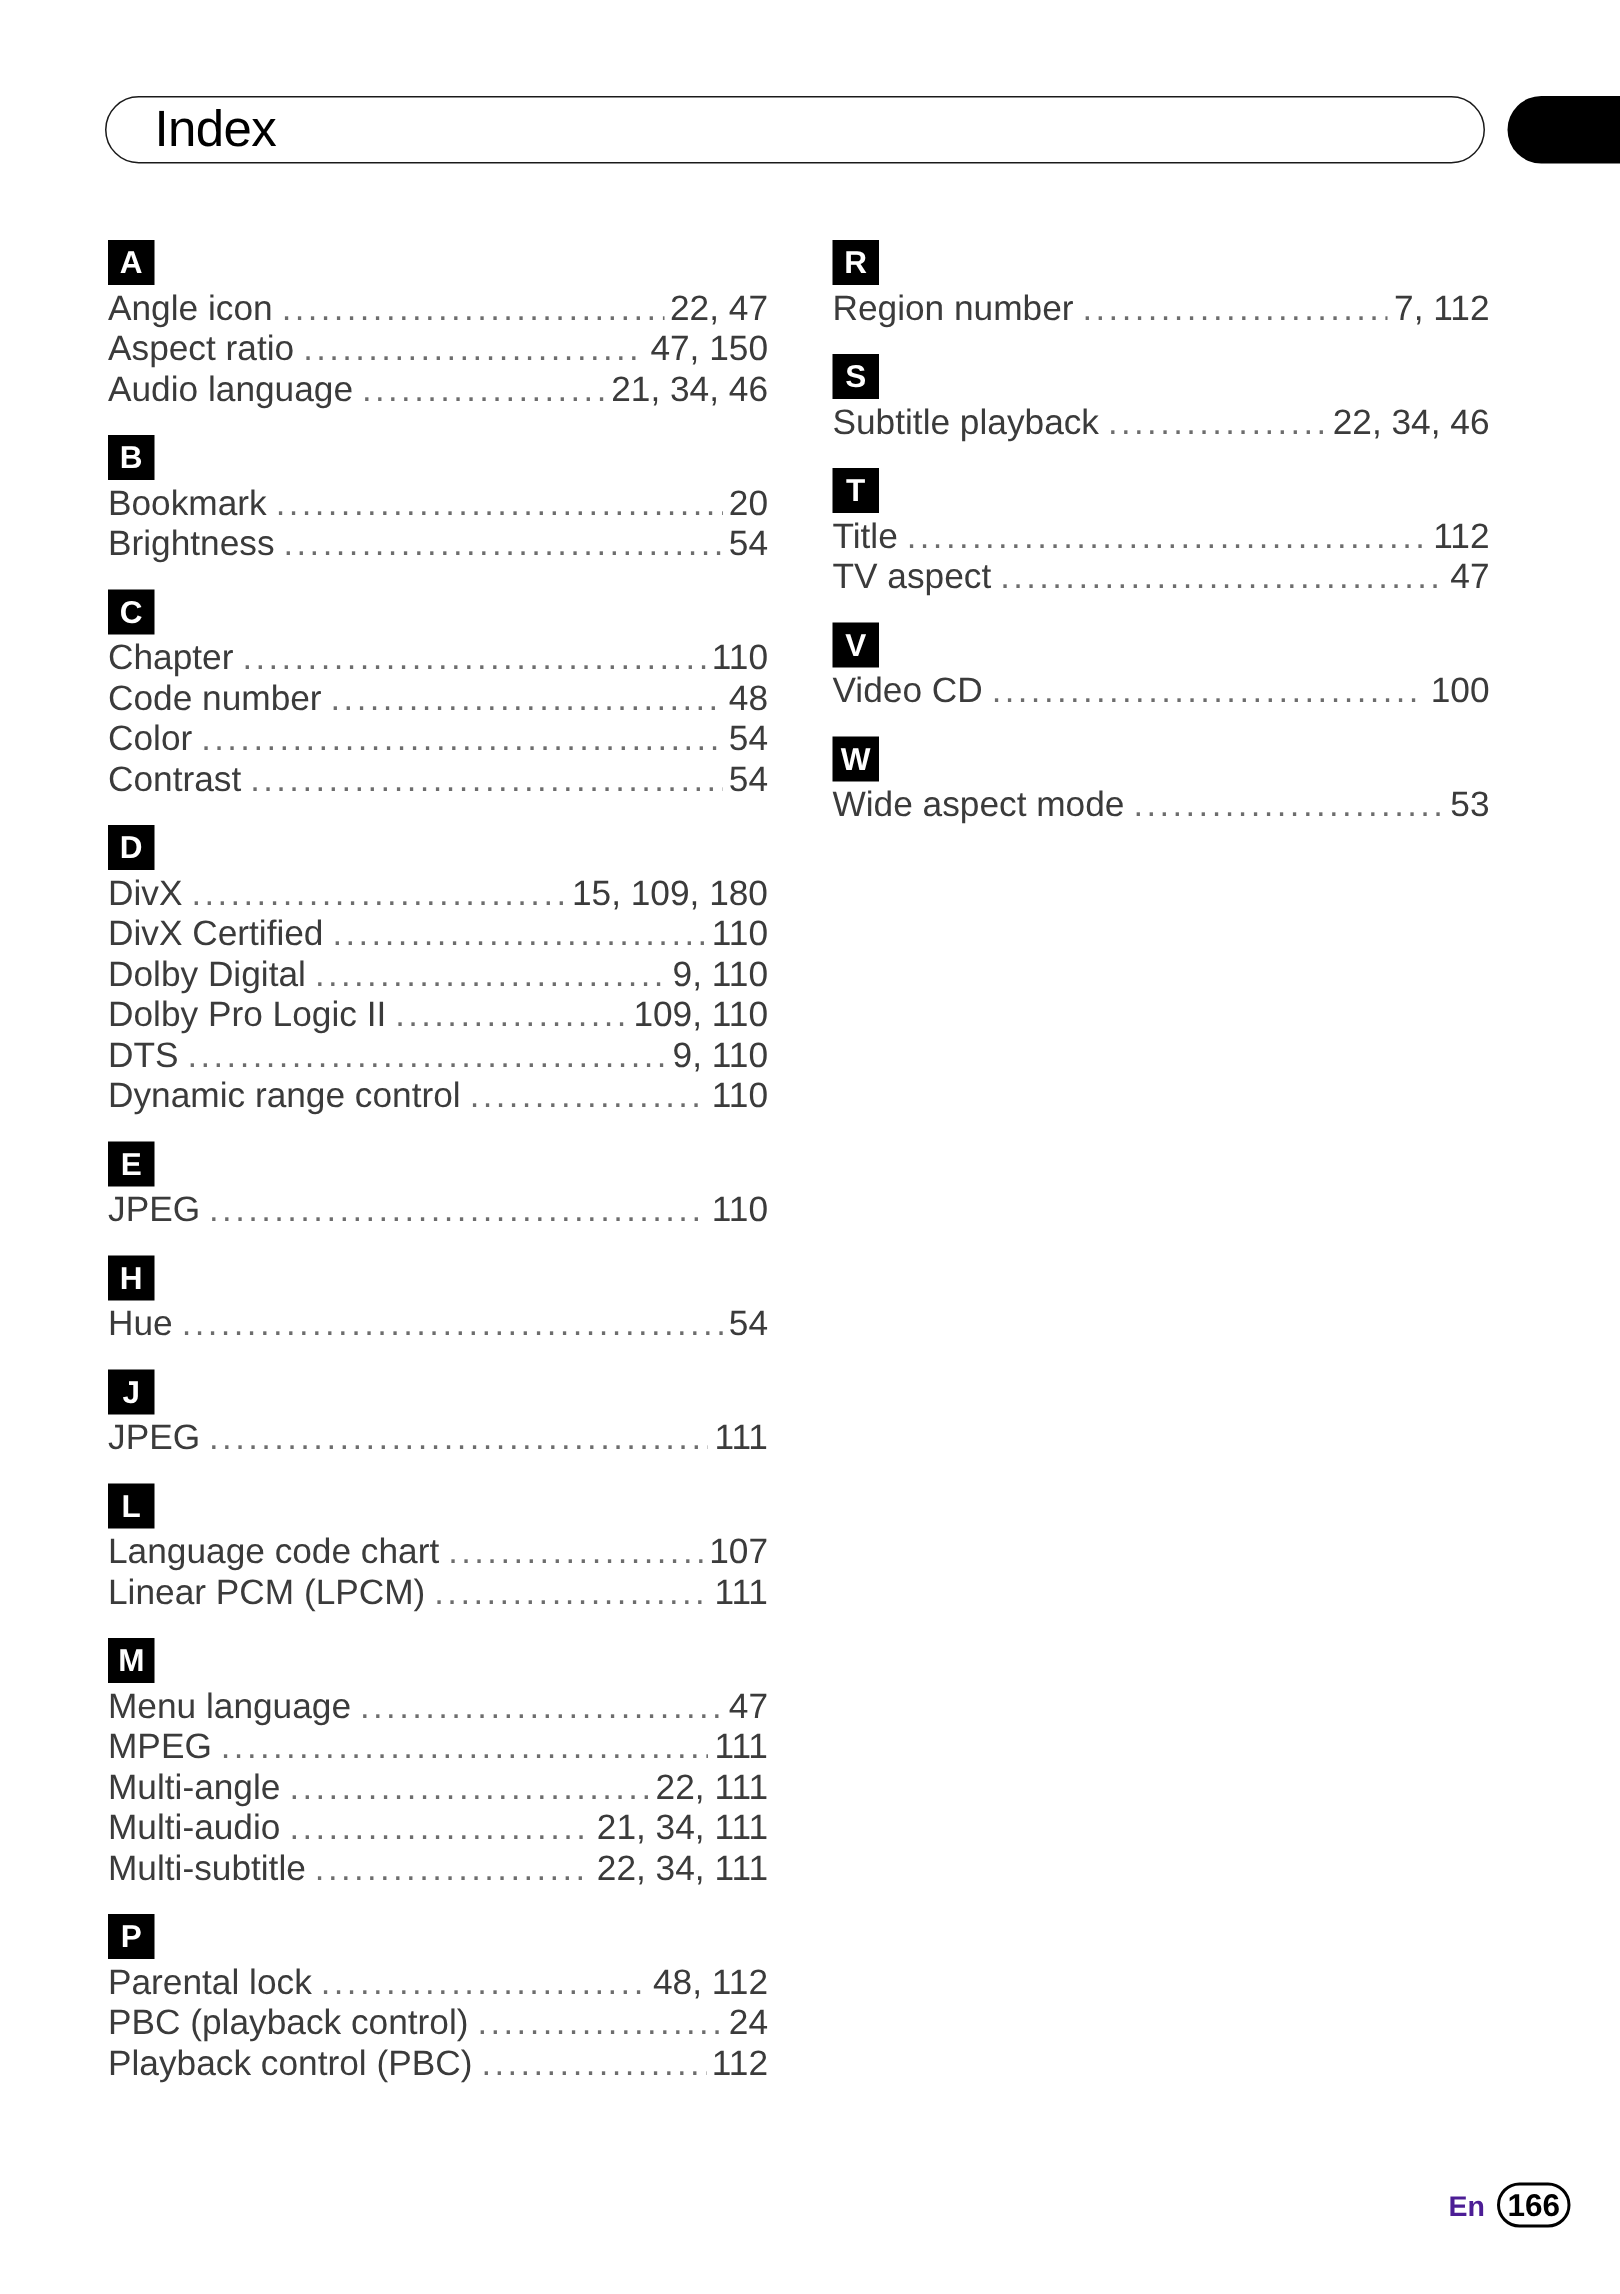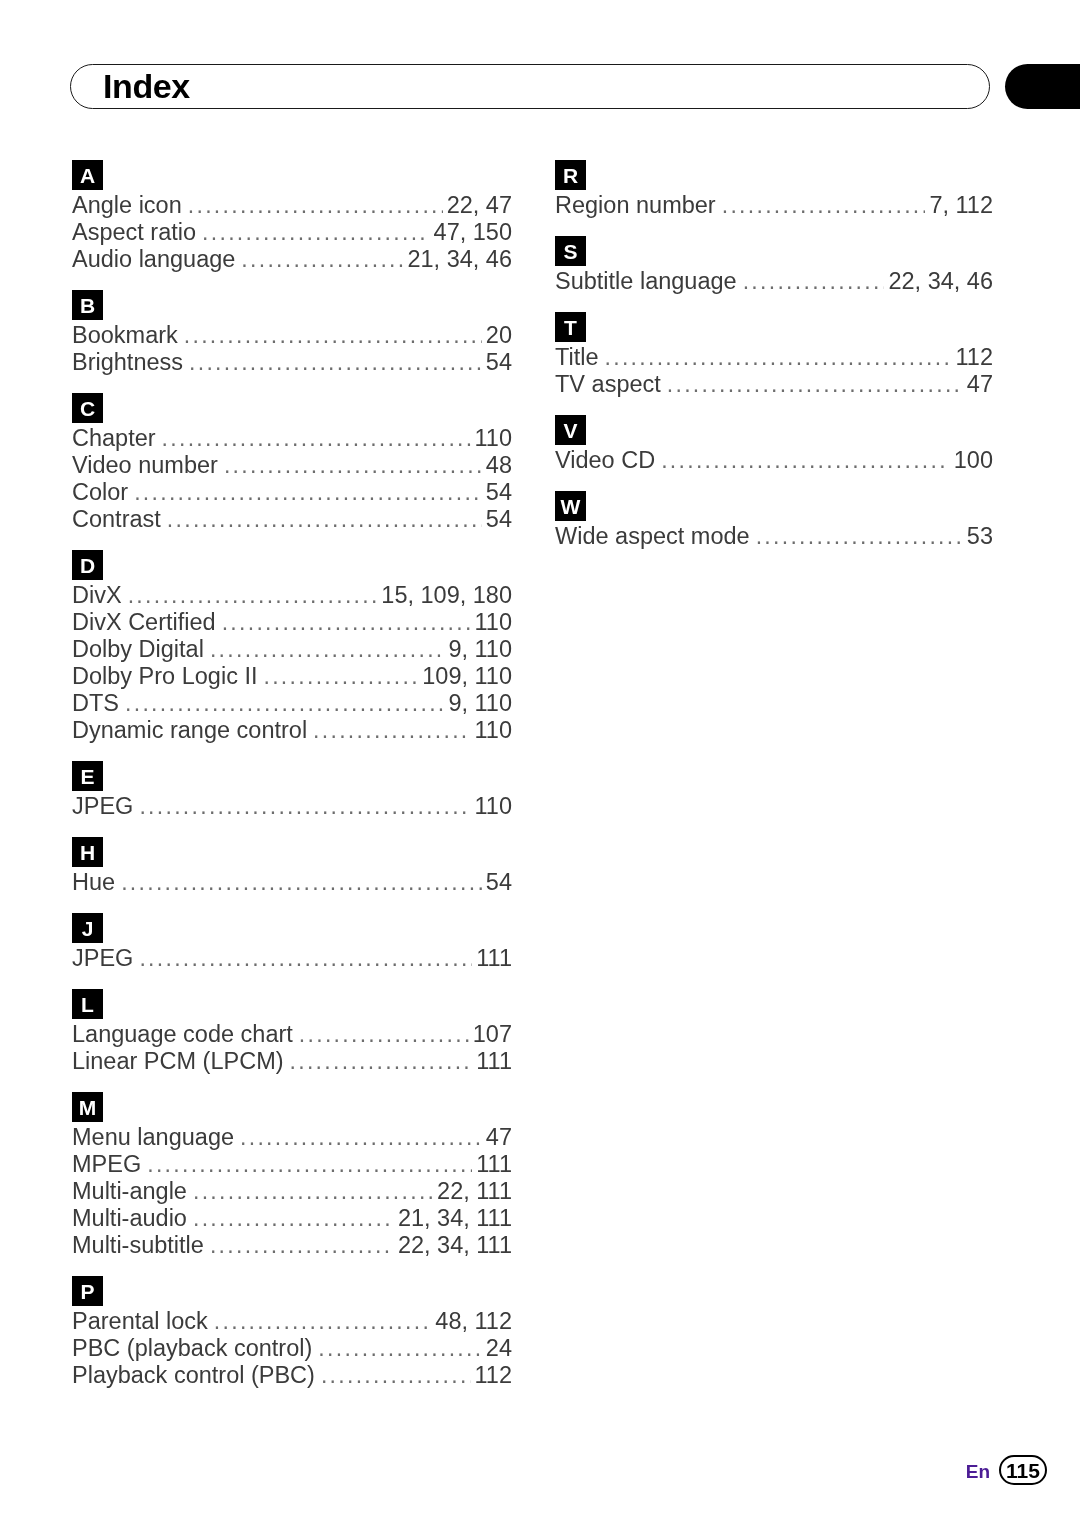--- a/index.html
+++ b/index.html
@@ -33,21 +33,21 @@
     border: 1.6px solid #1a1a1a;
     border-radius: 23px;
     background: #ffffff;
   }
   #header-title {
     position: absolute;
     left: 33px;
     top: 50%;
     transform: translateY(-52%);
     font-size: 34px;
-    font-weight: bold;
+    font-weight: normal;
     letter-spacing: -0.4px;
     color: #000000;
     line-height: 1;
   }
   #header-tab {
     position: absolute;
     left: 1005px;
     top: 64px;
     width: 75px;
     height: 45px;
@@ -182,21 +182,21 @@
       </div>
     </div>
     <div class="section">
       <div class="letter-box">C</div>
       <div class="entry">
         <span class="entry-label">Chapter</span>
         <span class="entry-leader">.................................................................................................</span>
         <span class="entry-pages">110</span>
       </div>
       <div class="entry">
-        <span class="entry-label">Video number</span>
+        <span class="entry-label">Code number</span>
         <span class="entry-leader">.................................................................................................</span>
         <span class="entry-pages">48</span>
       </div>
       <div class="entry">
         <span class="entry-label">Color</span>
         <span class="entry-leader">.................................................................................................</span>
         <span class="entry-pages">54</span>
       </div>
       <div class="entry">
         <span class="entry-label">Contrast</span>
@@ -326,21 +326,21 @@
       <div class="letter-box">R</div>
       <div class="entry">
         <span class="entry-label">Region number</span>
         <span class="entry-leader">.................................................................................................</span>
         <span class="entry-pages">7, 112</span>
       </div>
     </div>
     <div class="section">
       <div class="letter-box">S</div>
       <div class="entry">
-        <span class="entry-label">Subtitle language</span>
+        <span class="entry-label">Subtitle playback</span>
         <span class="entry-leader">.................................................................................................</span>
         <span class="entry-pages">22, 34, 46</span>
       </div>
     </div>
     <div class="section">
       <div class="letter-box">T</div>
       <div class="entry">
         <span class="entry-label">Title</span>
         <span class="entry-leader">.................................................................................................</span>
         <span class="entry-pages">112</span>
@@ -364,14 +364,14 @@
       <div class="entry">
         <span class="entry-label">Wide aspect mode</span>
         <span class="entry-leader">.................................................................................................</span>
         <span class="entry-pages">53</span>
       </div>
     </div>
   </div>
 
 <div id="footer">
   <div id="footer-lang">En</div>
-  <div id="footer-page">115</div>
+  <div id="footer-page">166</div>
 </div>
 
 </body></html>

